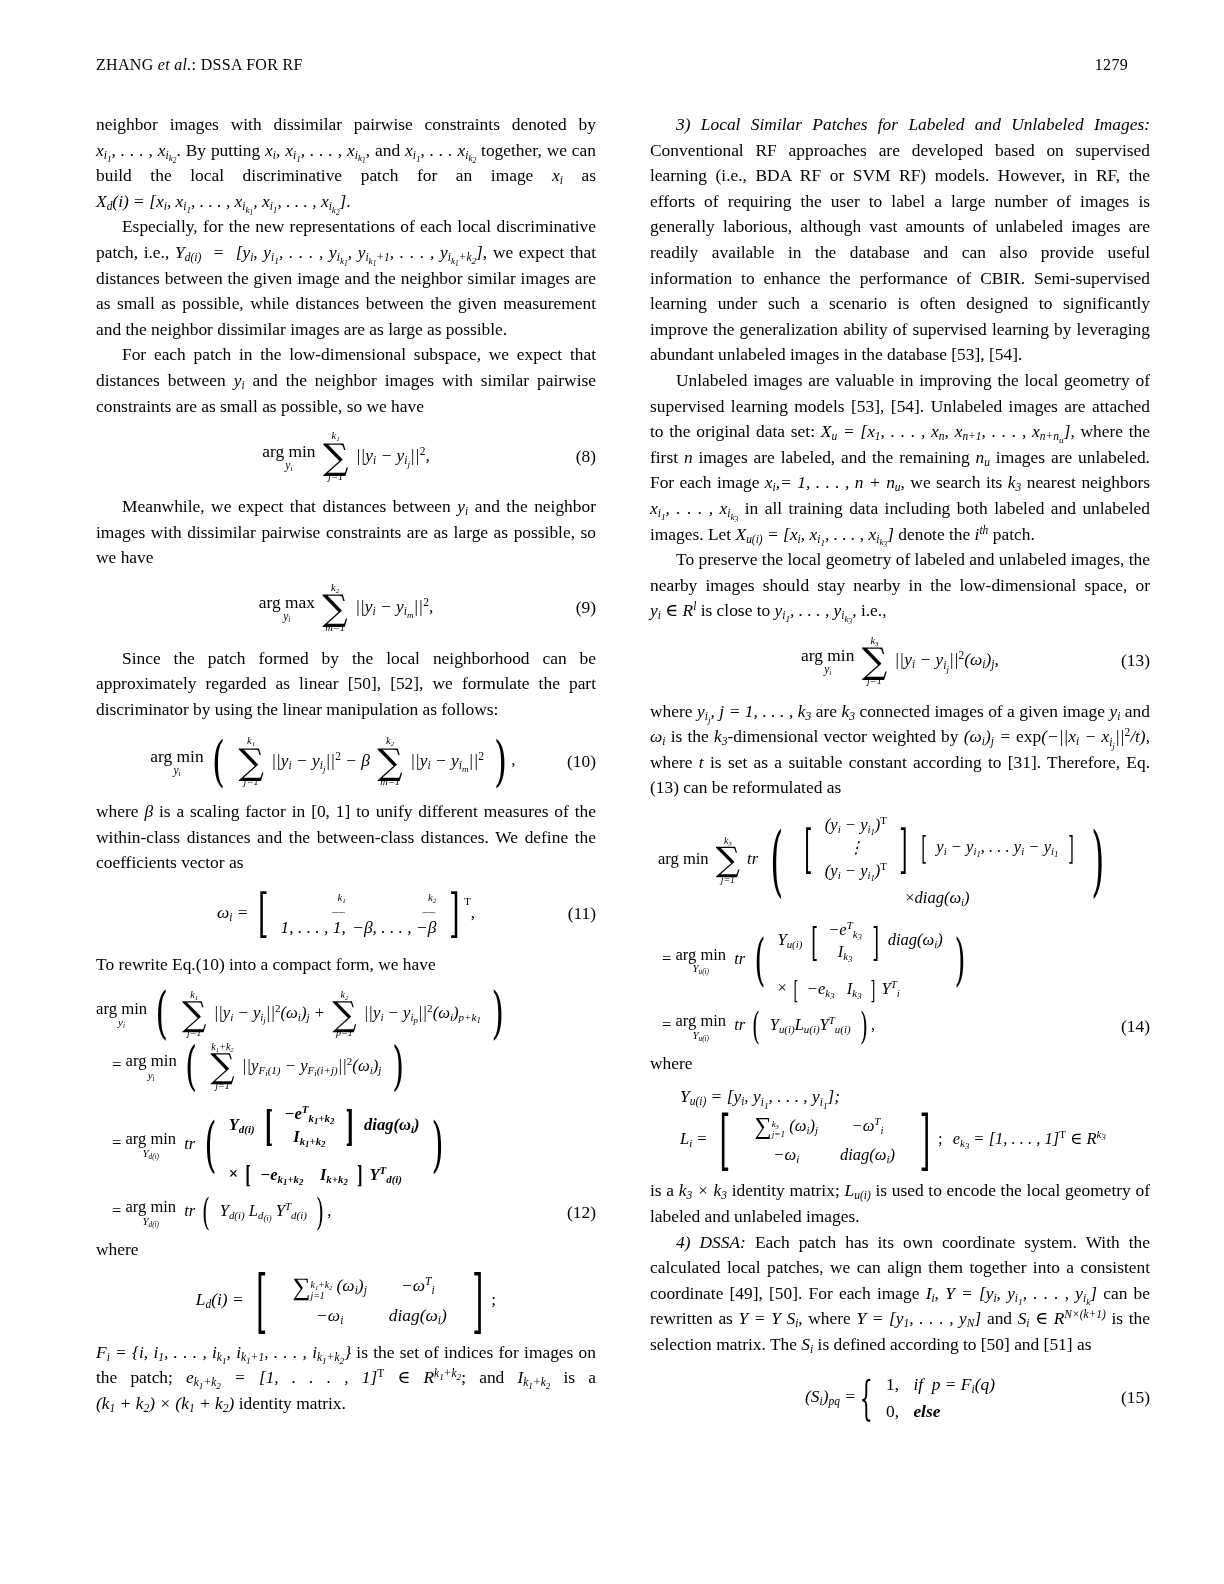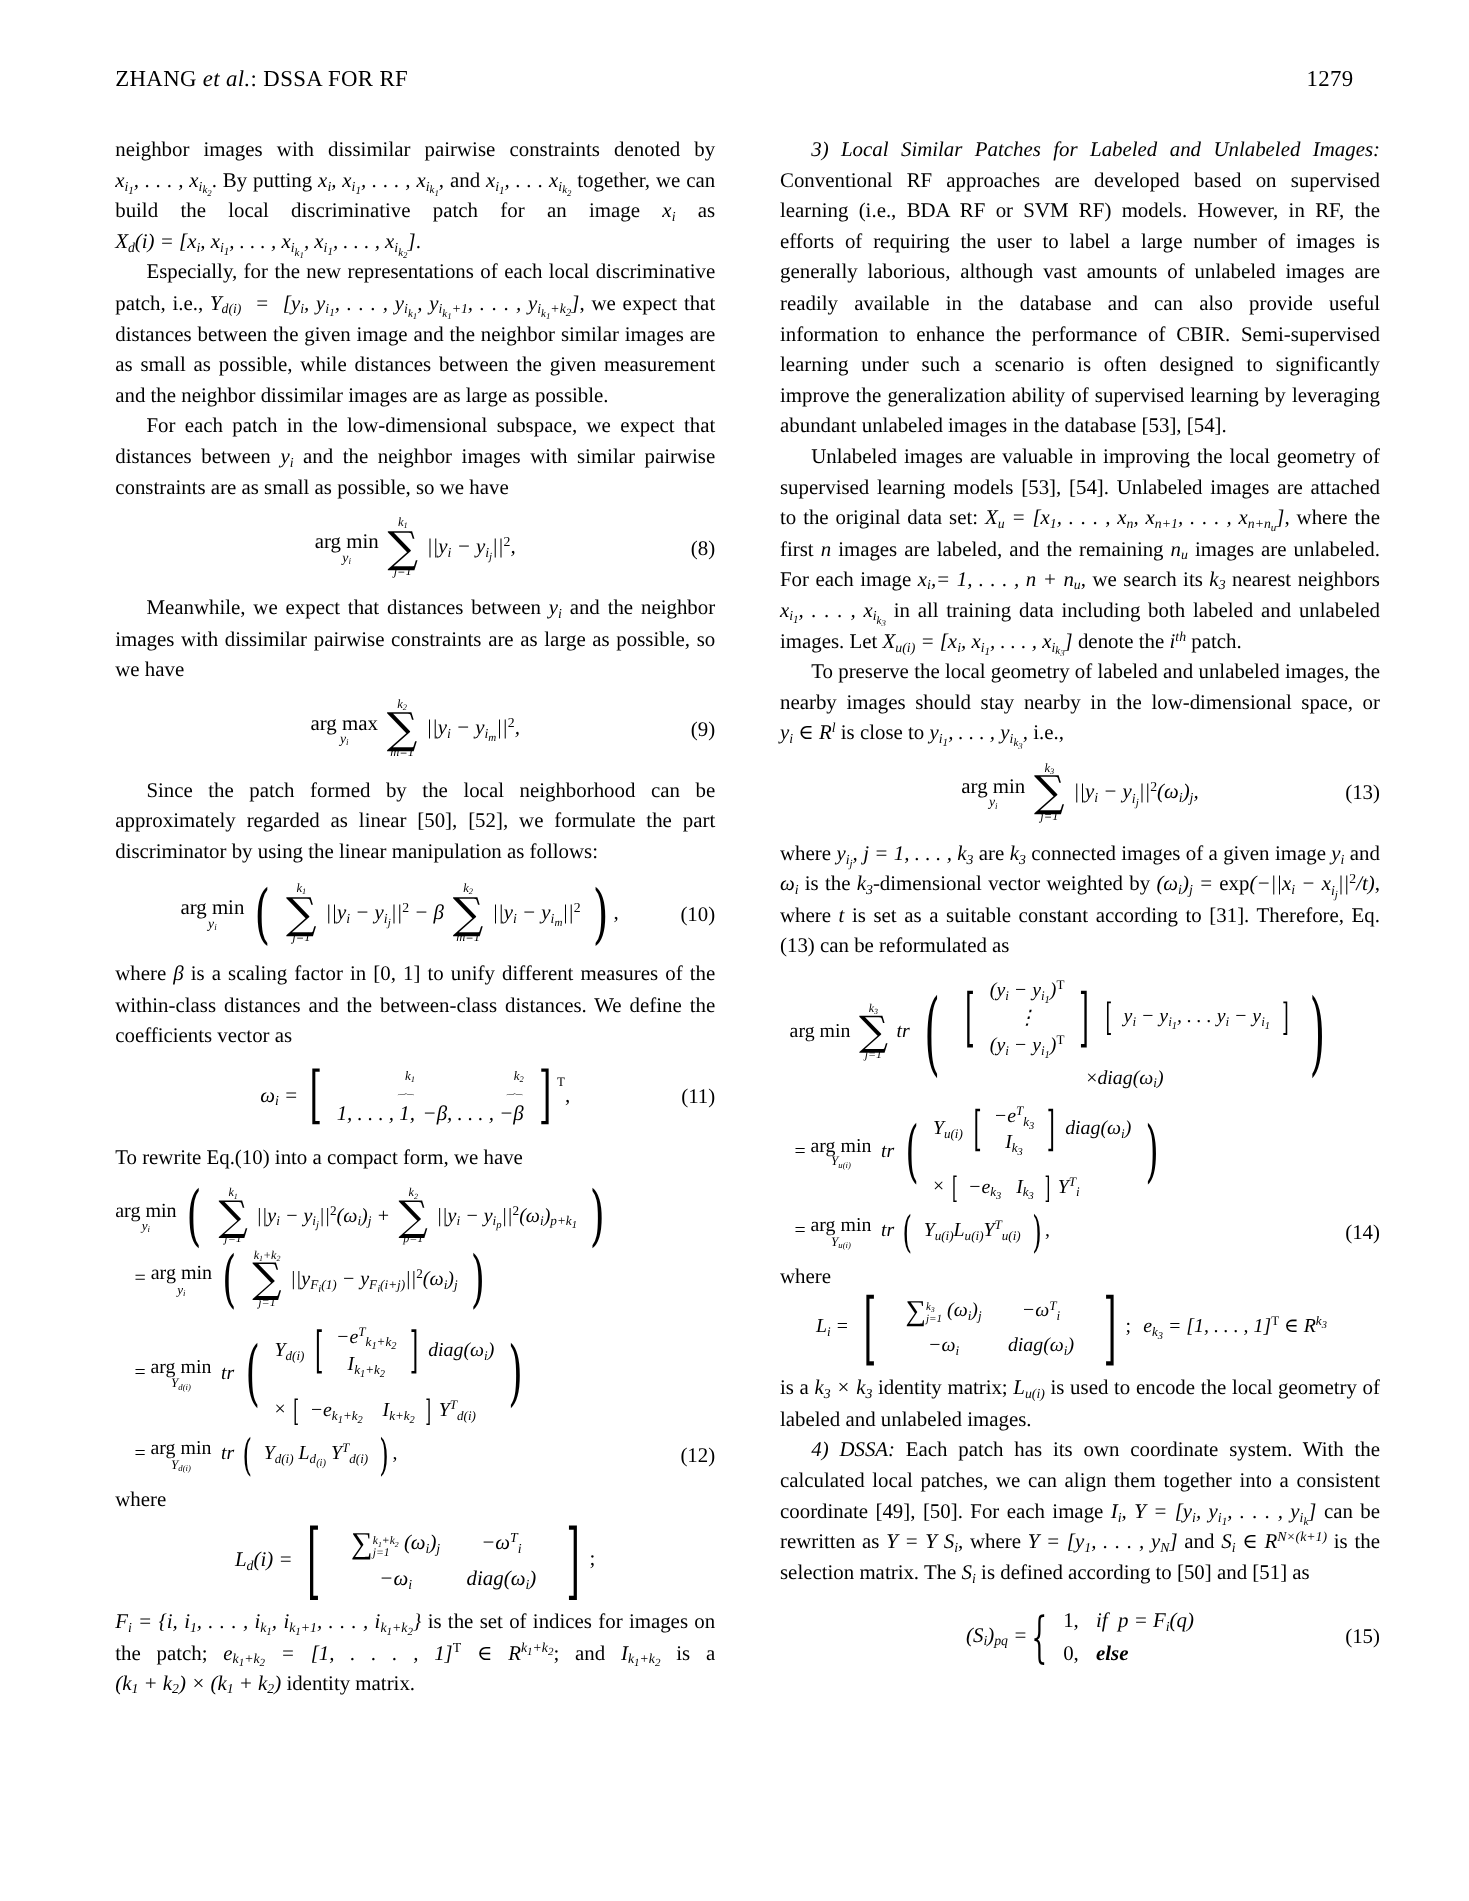--- a/index.html
+++ b/index.html
@@ -22,21 +22,21 @@
     height: 1584px;
   }
 
   
   .runhead {
     position: absolute;
     left: 96px;
     top: 56px;
     width: 1032px;
     height: 20px;
-    font-size: 19px;
+    font-size: 16px;
     letter-spacing: 0.3px;
   }
   .runhead .rh-left {
     position: absolute;
     left: 0; top: 0;
     white-space: nowrap;
   }
   .runhead .rh-left i { font-style: italic; }
   .runhead .rh-right {
     position: absolute;
@@ -334,21 +334,21 @@
         <span class="paren dr" style="font-size:3.1em; transform:scaleX(0.58); vertical-align:middle;">)</span>
       </span>
     </div>
 
     <div class="eq" style="text-align:left; margin:4px 0 4px 16px;">
       <span class="eq-body" style="font-size:0.95em;">
         <span class="mathup">=</span>
         <span class="oper"><span class="main">arg min</span><span class="lim">Y<sub>d(i)</sub></span></span>
         <span class="math" style="margin-left:4px;">tr</span>
         <span class="paren dl" style="font-size:3.6em; transform:scaleX(0.52); vertical-align:middle;">(</span>
-        <span class="stack" style="line-height:1.5;">
+        <span class="stack" style="line-height:1.5;font-weight:bold;">
           <span>
             <span class="math">Y<sub>d(i)</sub></span>
             <span class="brack dl" style="font-size:2.5em; transform:scaleX(0.44); vertical-align:middle;">[</span>
             <span class="stack"><span class="math">−e<sup>T</sup><sub>k<sub>1</sub>+k<sub>2</sub></sub></span><span class="math">I<sub>k<sub>1</sub>+k<sub>2</sub></sub></span></span>
             <span class="brack dr" style="font-size:2.5em; transform:scaleX(0.44); vertical-align:middle;">]</span>
             <span class="math">diag(ω<sub>i</sub>)</span>
           </span>
           <span style="text-align:left;">
             <span class="mathup">×</span>
             <span class="brack dl" style="font-size:1.5em; transform:scaleX(0.5); vertical-align:middle;">[</span>
@@ -490,20 +490,25 @@
         <span class="math" style="margin-left:4px;">tr</span>
         <span class="paren dl" style="font-size:2.2em; transform:scaleX(0.56); vertical-align:middle;">(</span>
         <span class="math">Y<sub>u(i)</sub>L<sub>u(i)</sub>Y<sup>T</sup><sub>u(i)</sub></span>
         <span class="paren dr" style="font-size:2.2em; transform:scaleX(0.56); vertical-align:middle;">)</span><span class="mathup">,</span>
       </span>
       <span class="tag">(14)</span>
     </div>
 
     <p class="noindent">where</p>
 
+    <div class="eq" style="text-align:left; margin:8px 0 2px 30px;">
+      <span class="eq-body">
+        <span class="math">Y<sub>u(i)</sub> = [y<sub>i</sub>, y<sub>i<sub>1</sub></sub>, . . . , y<sub>i<sub>1</sub></sub>];</span>
+      </span>
+    </div>
 
     <div class="eq" style="text-align:left; margin:2px 0 10px 30px;">
       <span class="eq-body" style="font-size:0.95em;">
         <span class="math">L<sub>i</sub> =</span>
         <span class="brack dl" style="font-size:4.0em; transform:scaleX(0.42); vertical-align:middle;">[</span>
         <span class="mat">
           <div>
             <span class="math"><span class="isum"><span class="sig">∑</span><span class="lims"><span>k<sub>3</sub></span><span>j=1</span></span></span> (ω<sub>i</sub>)<sub>j</sub></span>
             <span class="math">−ω<sup>T</sup><sub>i</sub></span>
           </div>

